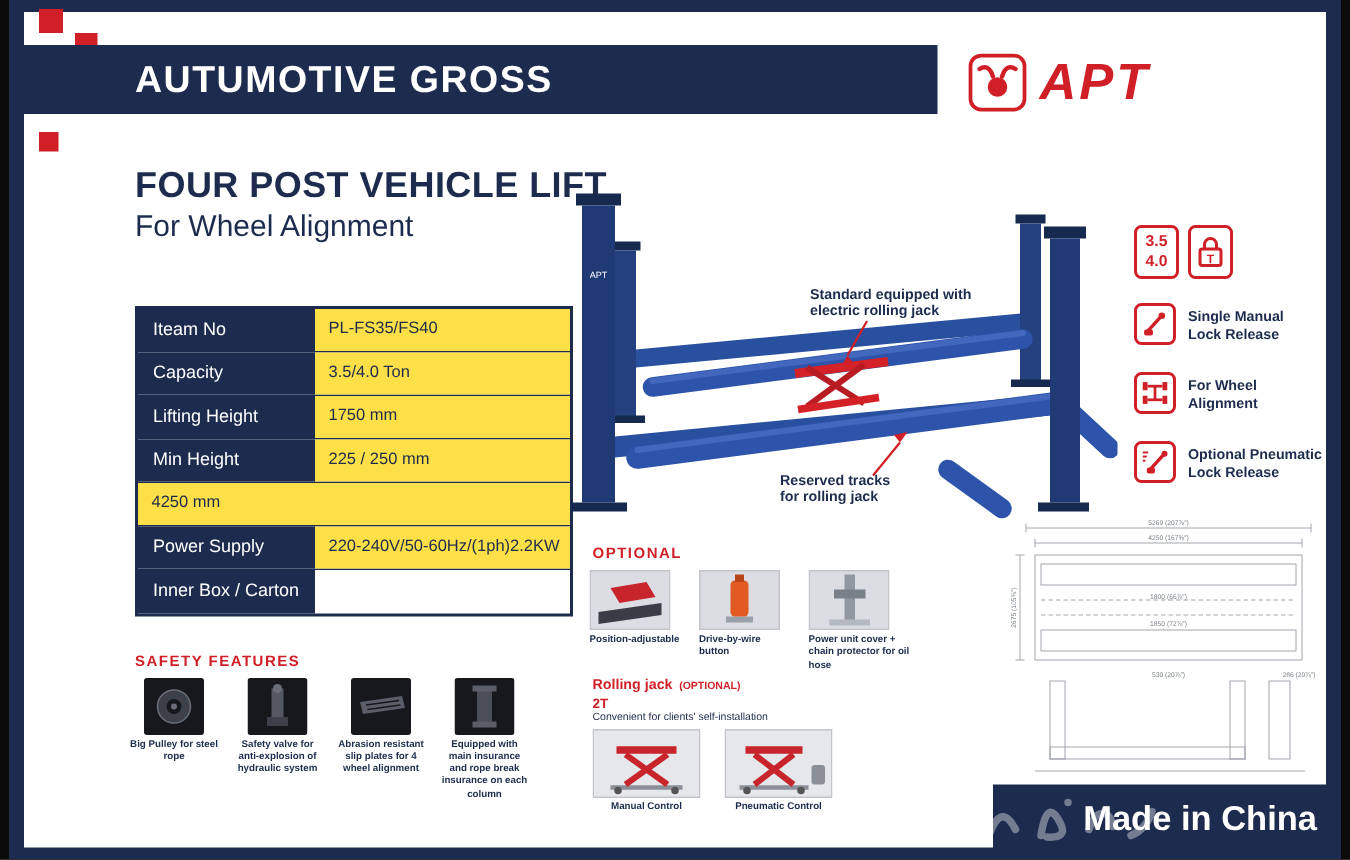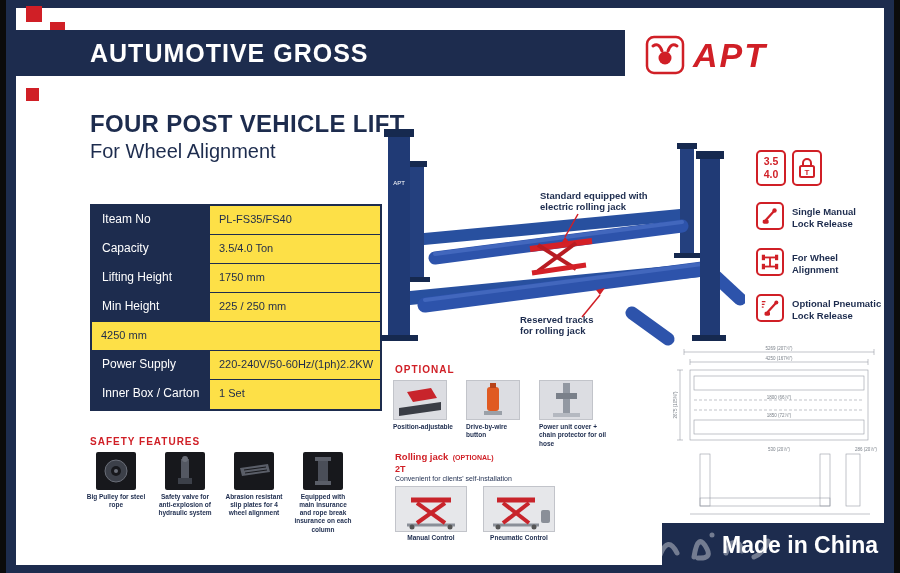--- a/index.html
+++ b/index.html
@@ -118,21 +118,20 @@
     </div>
     <div class="spec-row">
       <div class="spec-value">4250 mm</div>
     </div>
     <div class="spec-row">
       <div class="spec-label">Power Supply</div>
       <div class="spec-value">220-240V/50-60Hz/(1ph)2.2KW</div>
     </div>
     <div class="spec-row">
       <div class="spec-label">Inner Box / Carton</div>
-      <div class="spec-value">1 Set</div>
     </div>
   </div>
 
   <div class="safety-heading">SAFETY FEATURES</div>
   <div class="safety-row">
     <div class="safety-item">
       <svg width="40" height="38" viewBox="0 0 40 38">
         <rect width="40" height="38" rx="2" fill="#17181c"></rect>
         <circle cx="20" cy="19" r="11" fill="#3c4049" stroke="#6a6e78" stroke-width="1"></circle>
         <circle cx="20" cy="19" r="5" fill="#17181c"></circle>

